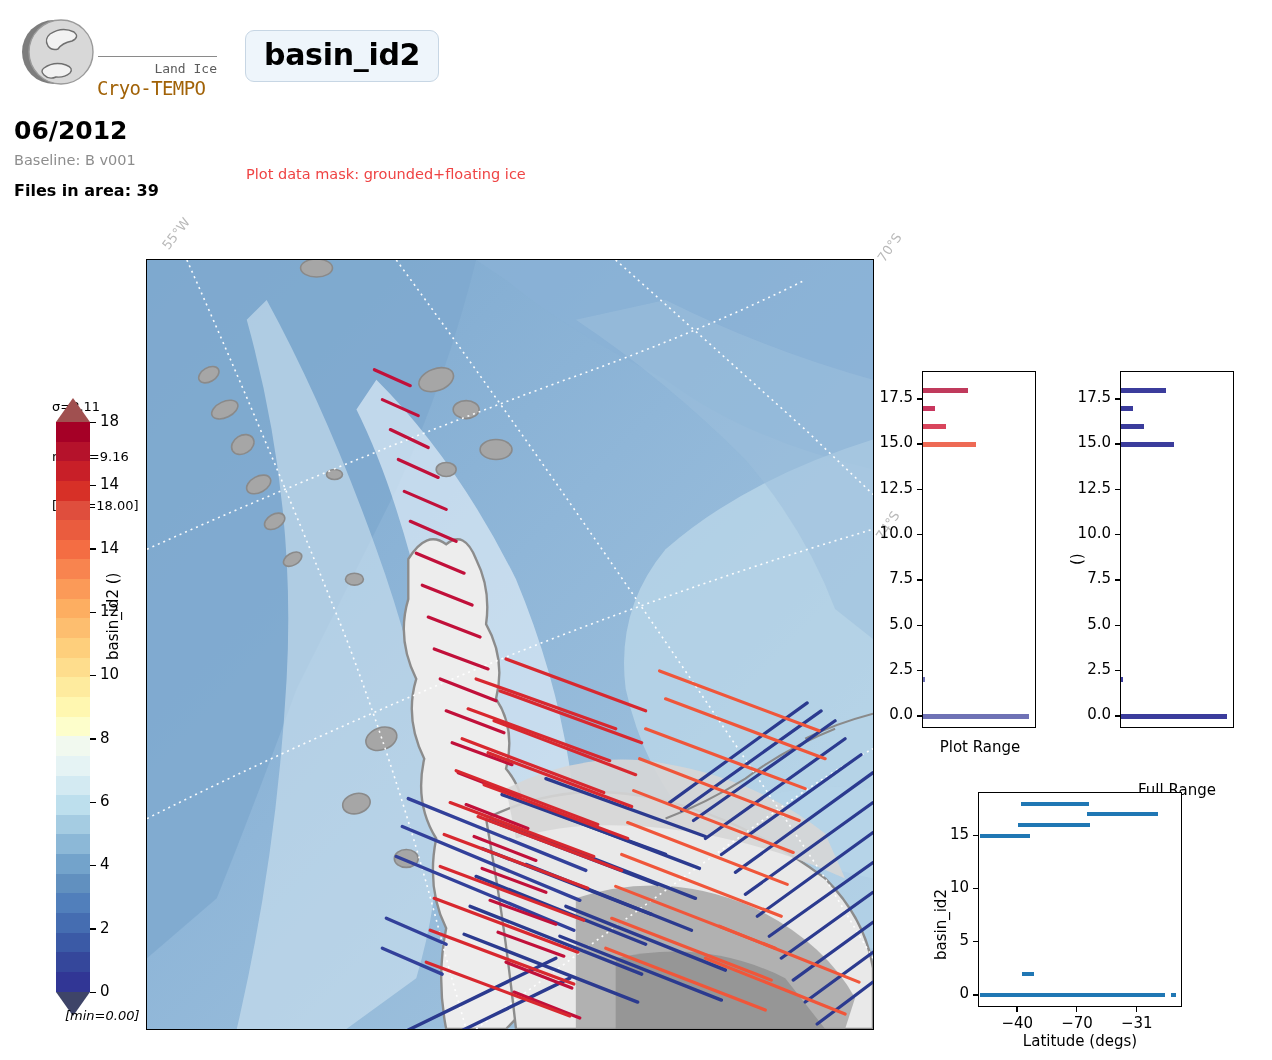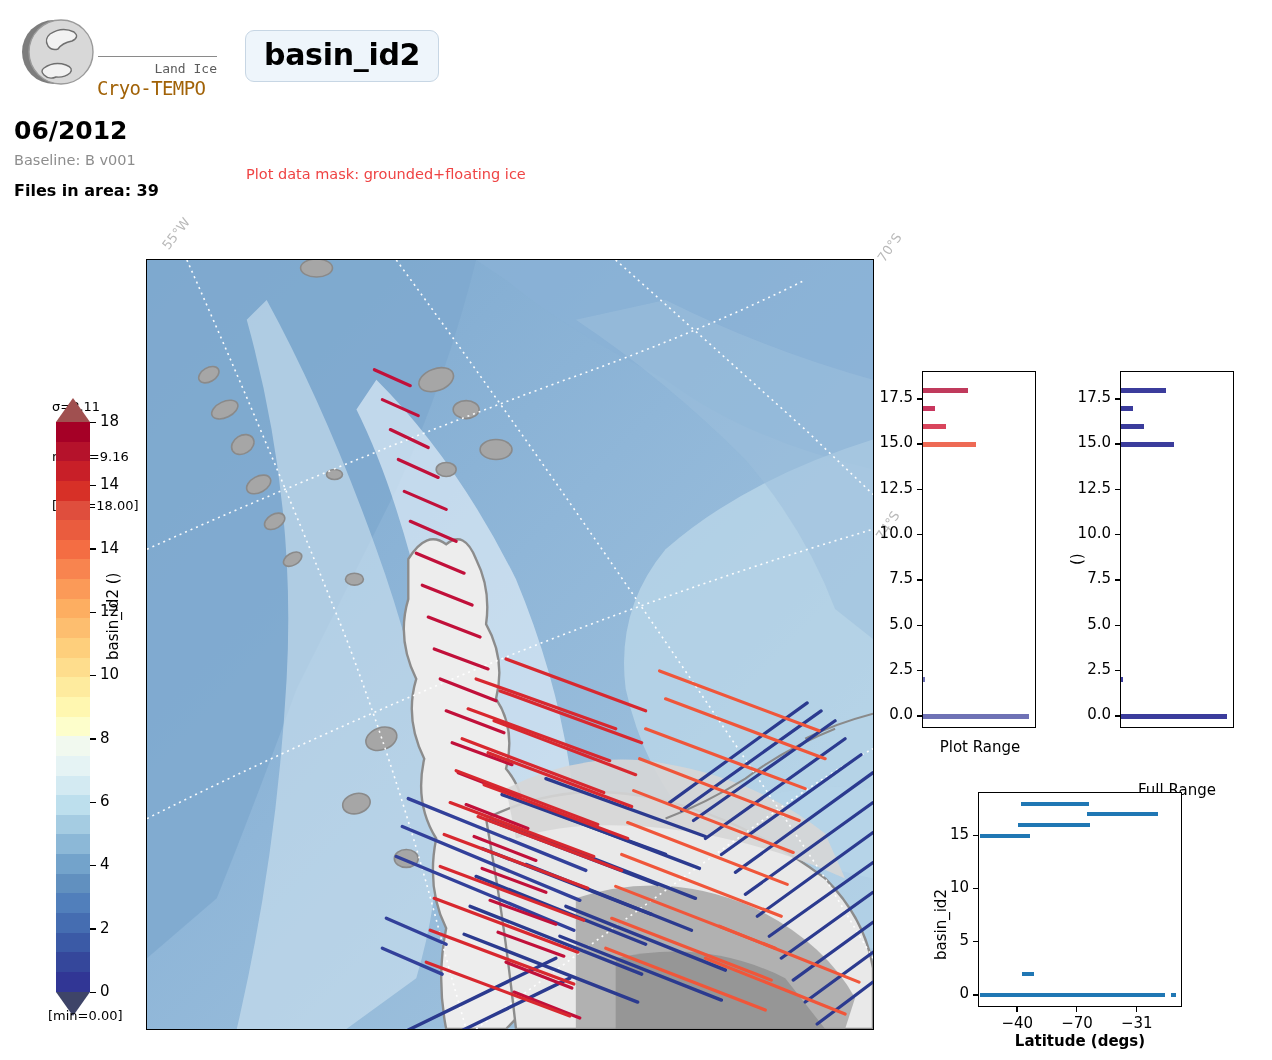--- a/index.html
+++ b/index.html
@@ -72,22 +72,22 @@
   .cbar-tick { position: absolute; left: 0; height: 1px; }
   .cbar-tick i { position: absolute; left: 0; top: -0.5px; width: 6px; height: 1.4px; background: #000; display: block; }
   .cbar-tick span { position: absolute; left: 10px; top: -10px; font-size: 15px; color: #000; }
   #cbar-axis-label {
     position: absolute; left: 104px; top: 300px;
     font-size: 15px; color: #000;
     transform: rotate(-90deg); transform-origin: left top;
     white-space: nowrap;
   }
   #cbar-min {
-    position: absolute; left: 48px; top: 648px;
-    font-size: 13px; color: #000; white-space: nowrap;
+    position: absolute; left: 65px; top: 648px;
+    font-size: 13px; color: #000; white-space: nowrap; font-style: italic;
   }
 
   
   #map-axes {
     position: absolute; left: 146px; top: 259px; width: 728px; height: 771px;
     border: 1.6px solid #000; overflow: hidden; background: #9ebcd8;
   }
   #map-canvas { position: absolute; left: 0; top: 0; width: 100%; height: 100%; }
   .grat-label {
     position: absolute; font-size: 13px; color: #b9b9b9; white-space: nowrap;
@@ -131,21 +131,21 @@
     position: absolute; left: 68px; top: 12px; width: 204px; height: 215px;
     border: 1.4px solid #000; background: #fff; overflow: hidden;
   }
   .sc-bar { position: absolute; background: #2077b4; height: 4px; border-radius: 0; }
   .sc-ytick { position: absolute; left: 0; width: 68px; }
   .sc-ytick i { position: absolute; right: 0; top: 0; width: 5px; height: 1.4px; background: #000; }
   .sc-ytick span { position: absolute; right: 9px; top: -10px; font-size: 15px; color: #000; }
   .sc-xtick { position: absolute; top: 227px; }
   .sc-xtick i { position: absolute; left: 0; top: 0; width: 1.4px; height: 5px; background: #000; }
   .sc-xtick span { position: absolute; left: -18px; top: 7px; width: 38px; text-align: center; font-size: 15px; color: #000; }
-  #scatter-xlabel { position: absolute; left: 68px; top: 252px; width: 204px; text-align: center; font-size: 15px; color: #000; font-weight: bold; }
+  #scatter-xlabel { position: absolute; left: 68px; top: 252px; width: 204px; text-align: center; font-size: 15px; color: #000; }
   #scatter-ylabel {
     position: absolute; left: 22px; top: 180px; font-size: 15px; color: #000;
     transform: rotate(-90deg); transform-origin: left top; white-space: nowrap;
   }
 </style>
 </head>
 <body>
 
 <div id="root">
 

